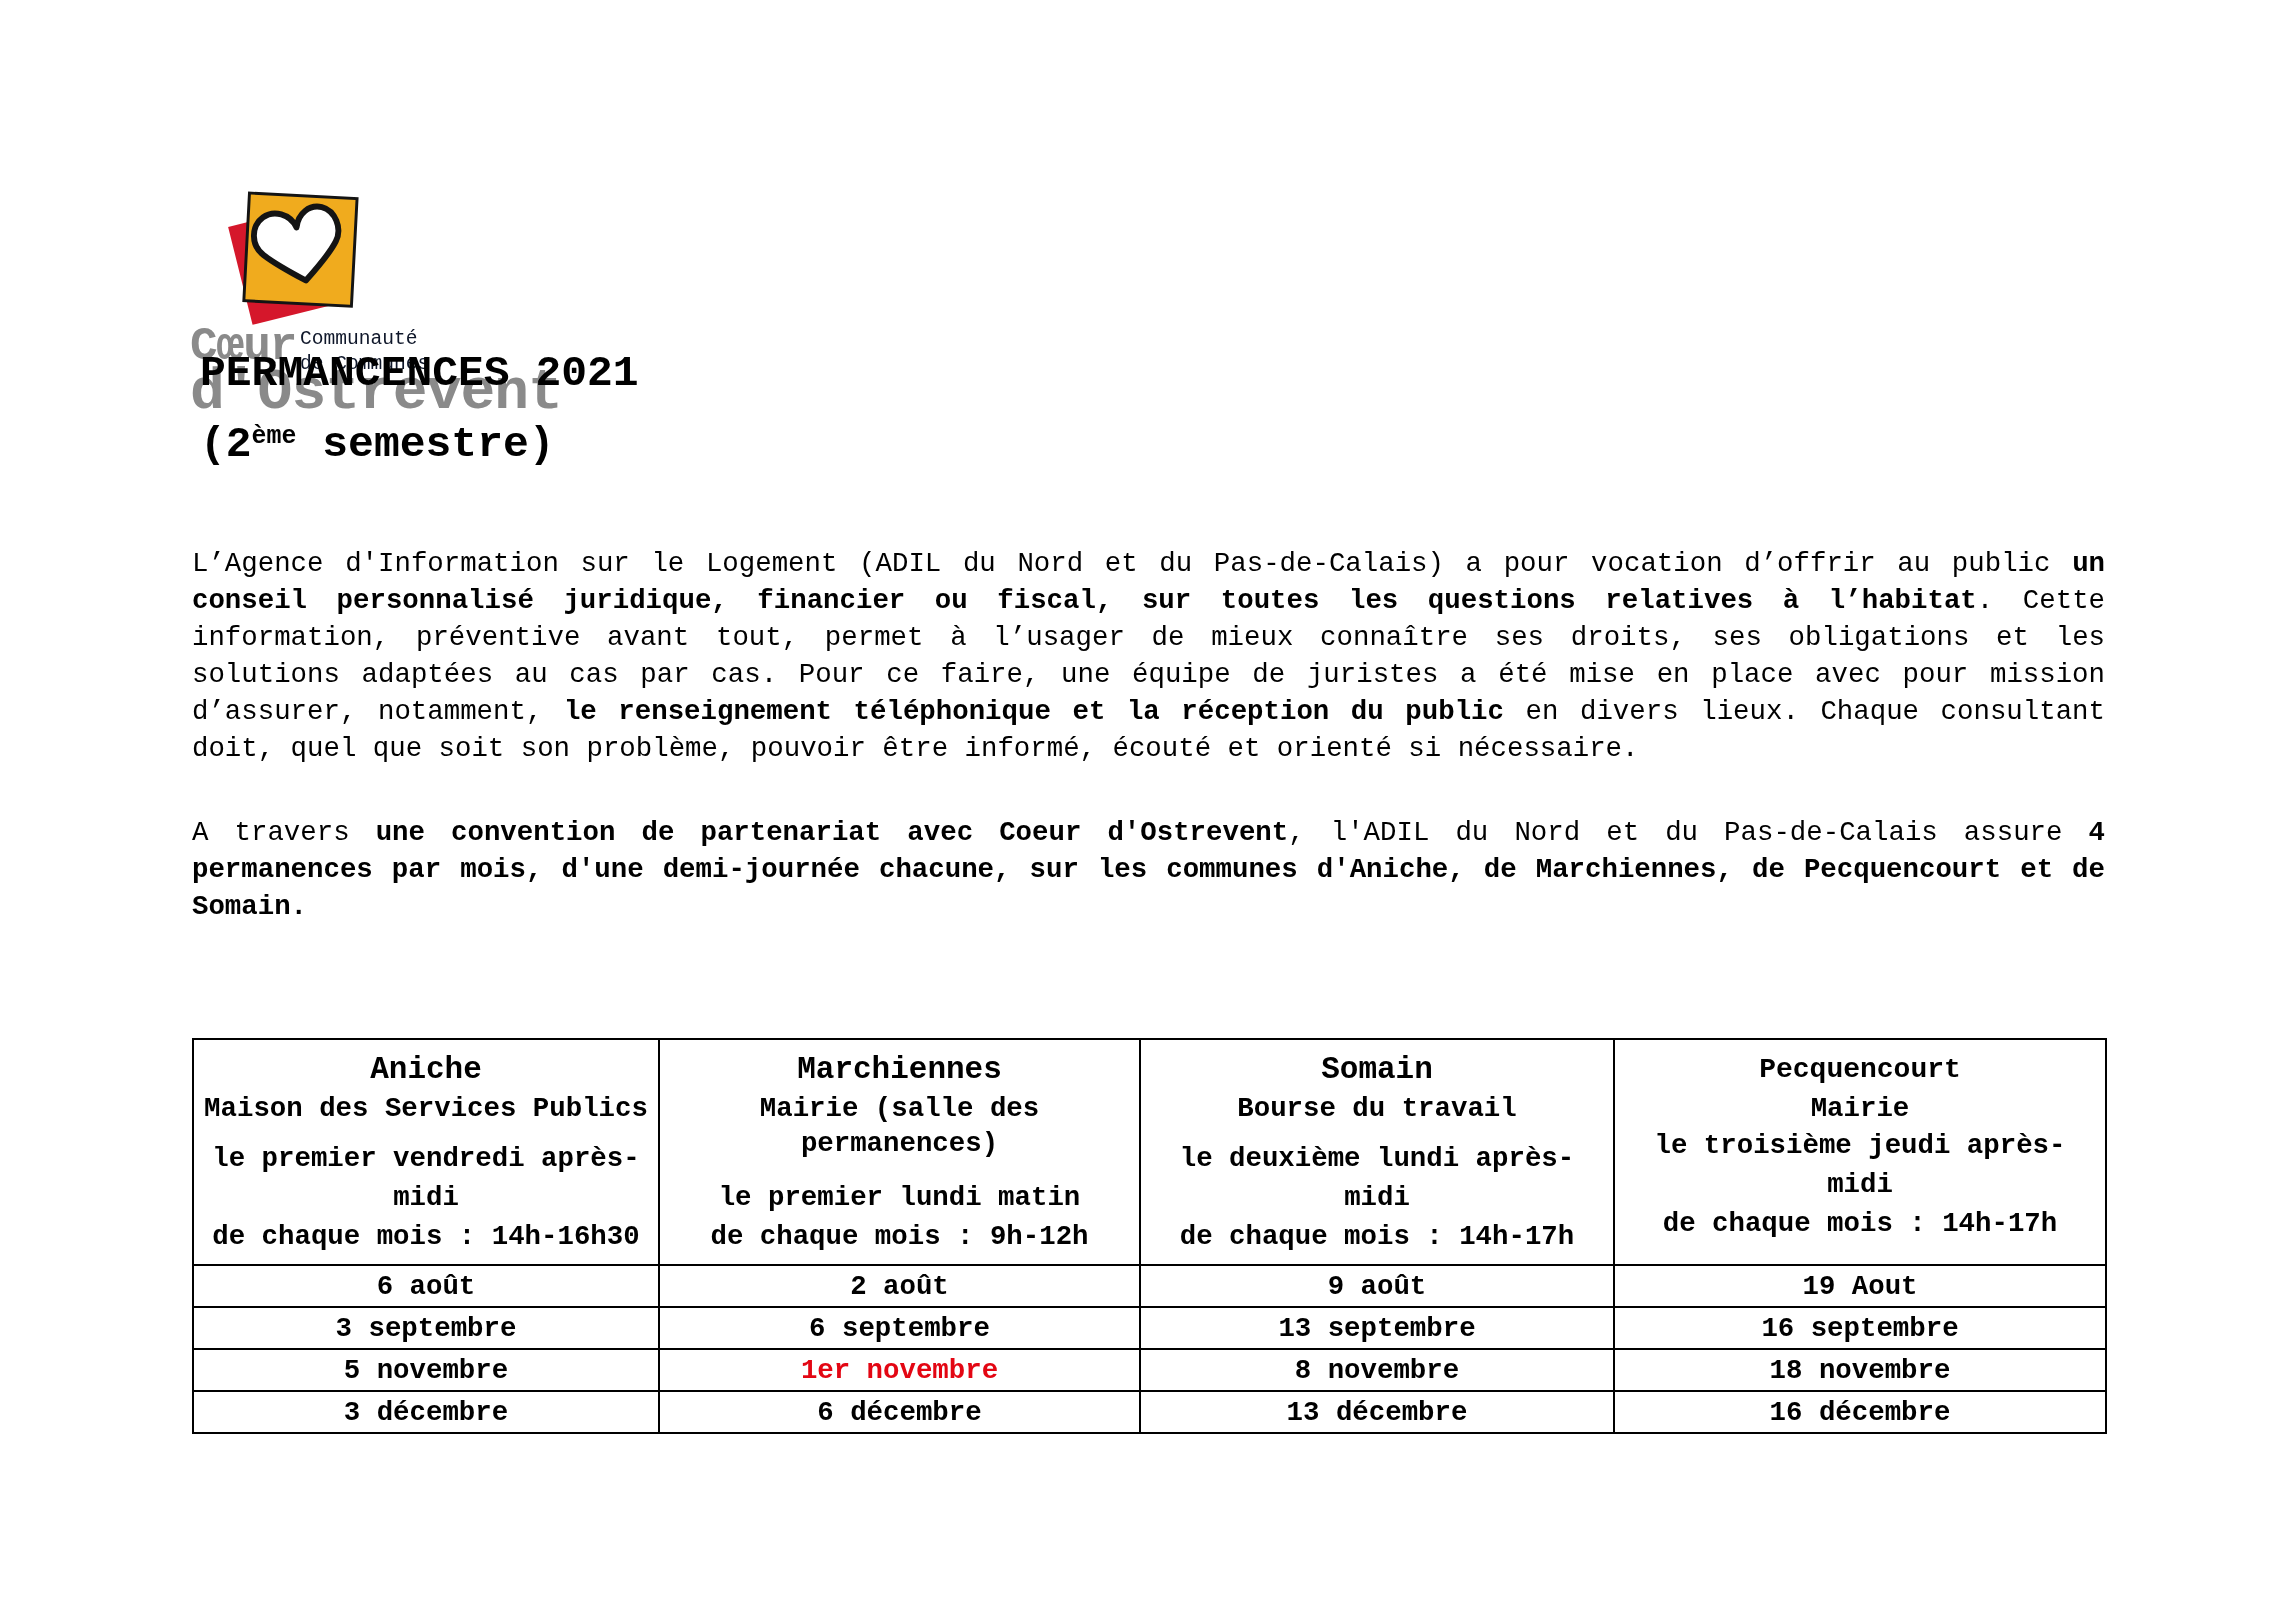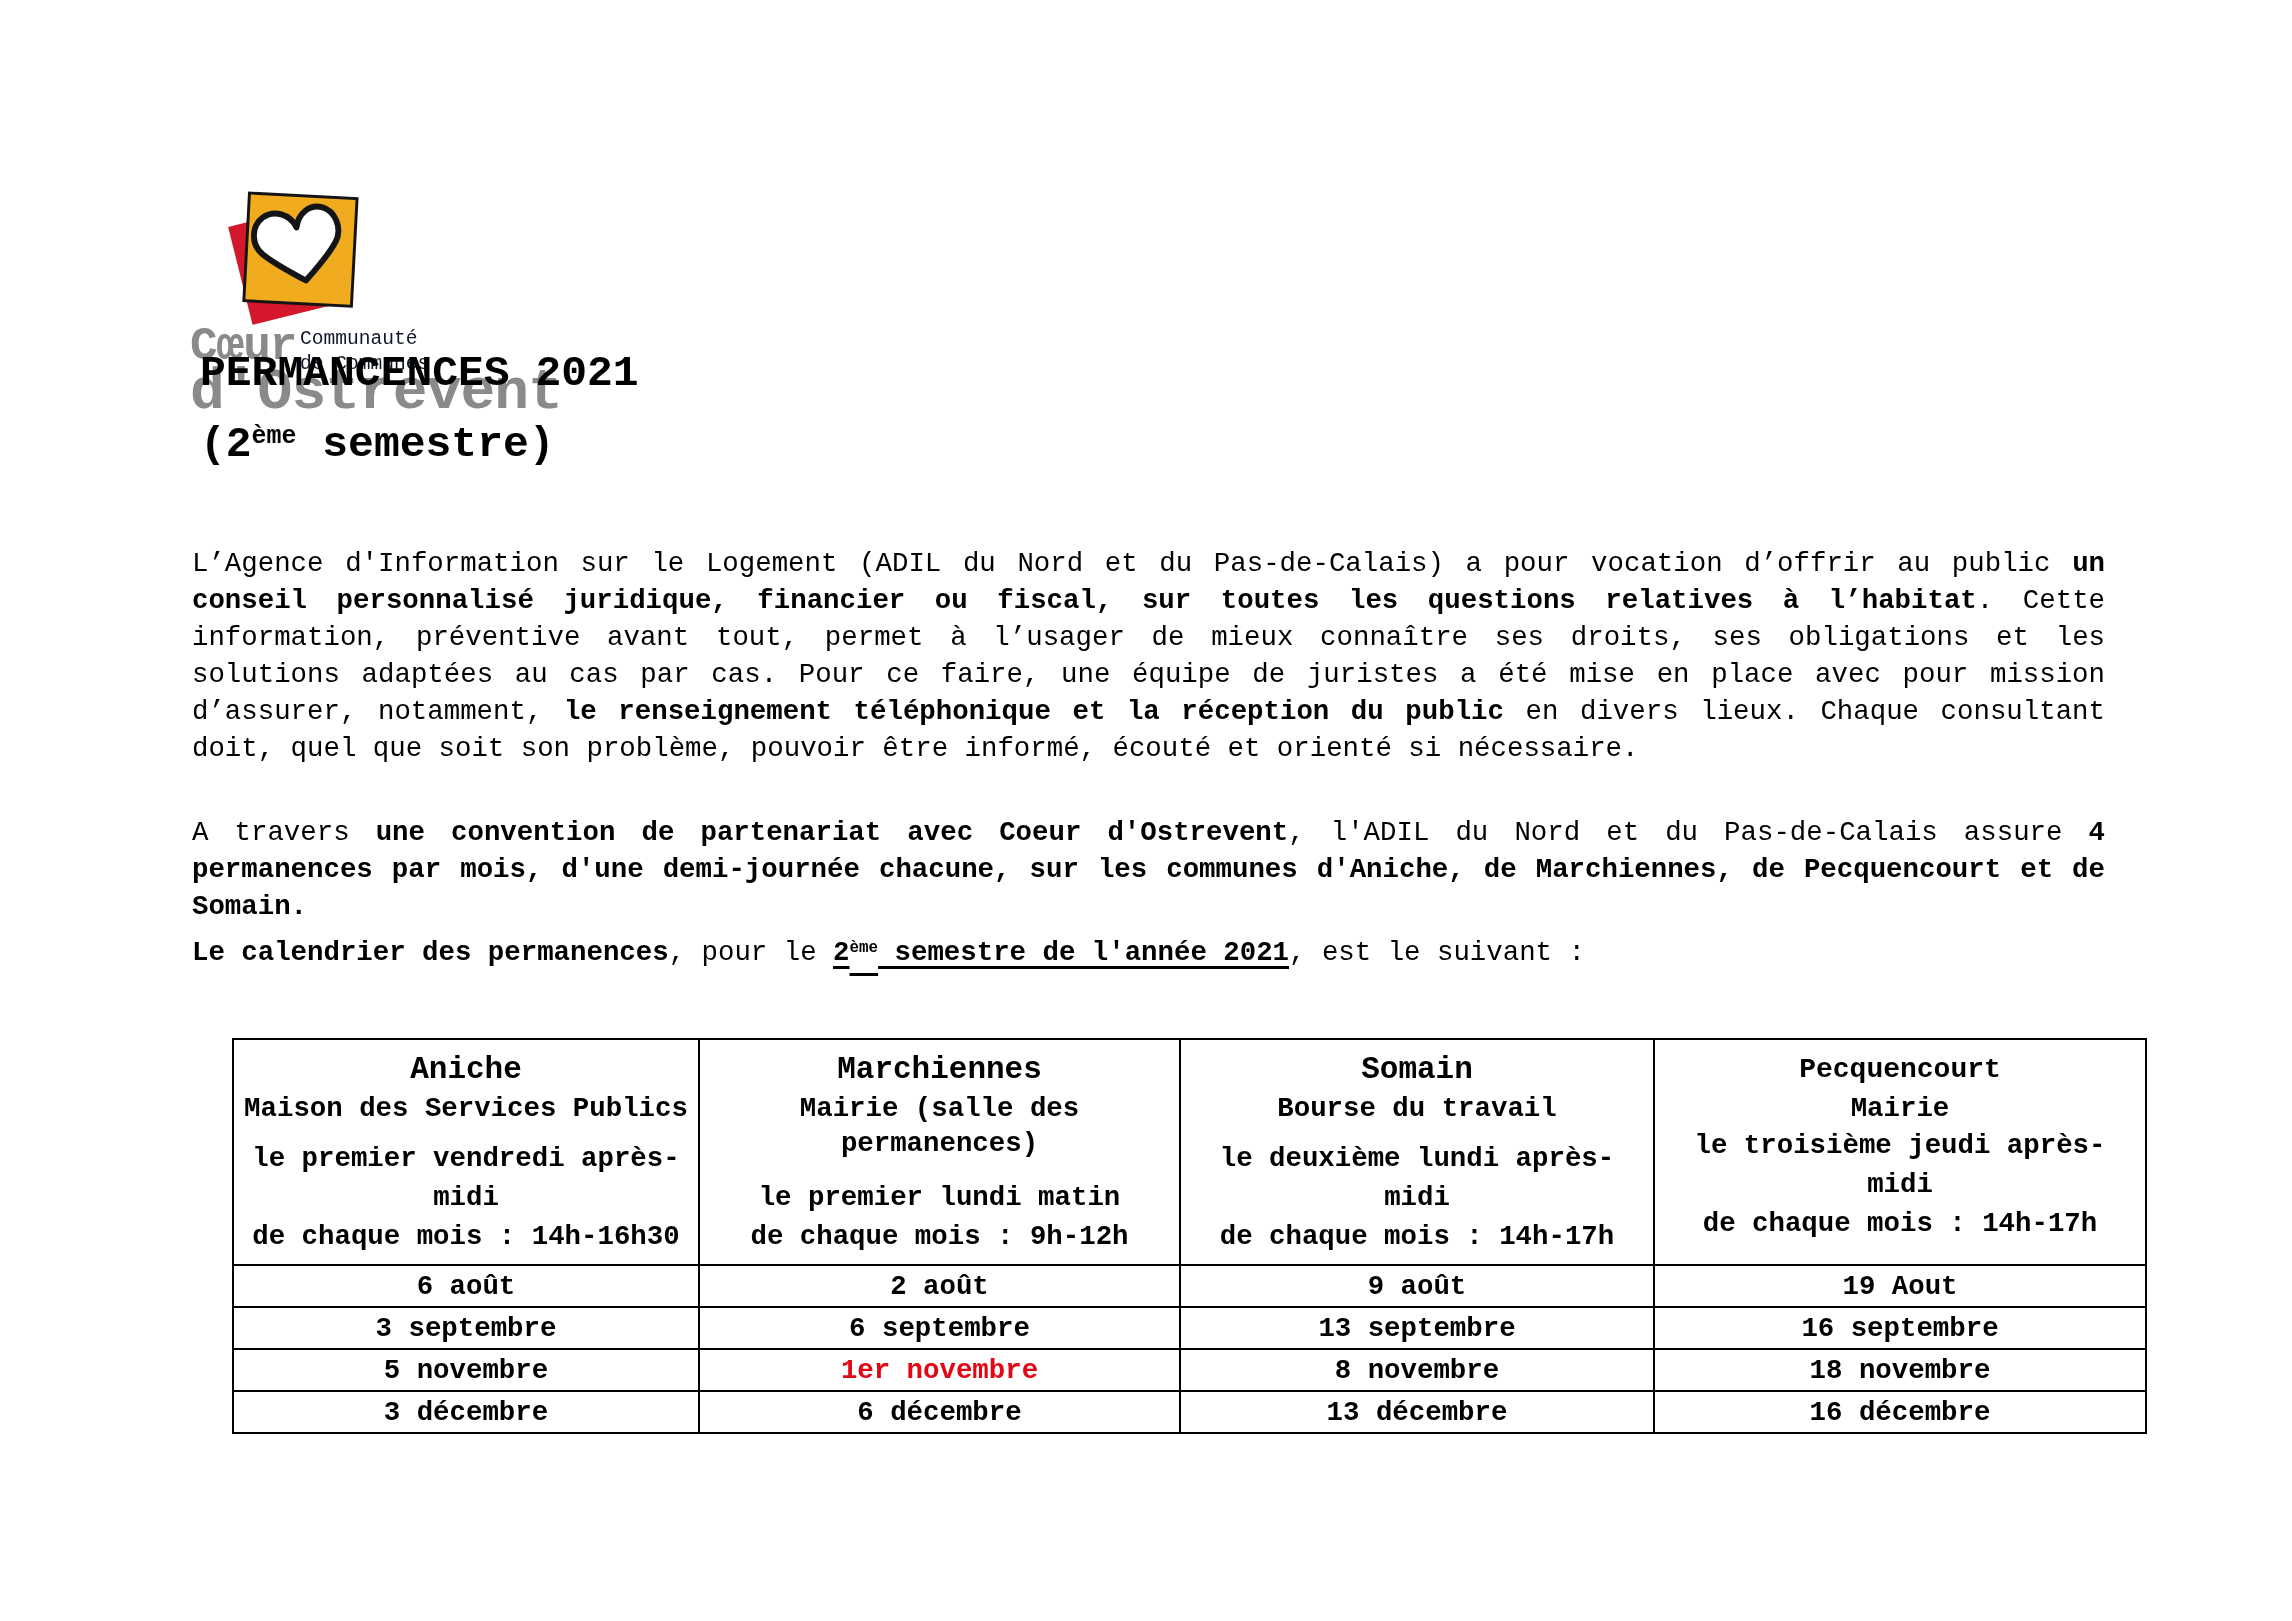--- a/index.html
+++ b/index.html
@@ -63,21 +63,21 @@
     font-size:27.4px;line-height:37px;
     text-align:justify;
   }
   #para1{top:545px;}
   #para2{top:814px;}
   #para3{top:934px;}
 
   
   .perm-table{
     position:absolute;left:192px;top:1038px;width:1913px;
-    border-collapse:collapse;table-layout:fixed;margin-left:40px;
+    border-collapse:collapse;table-layout:fixed;
   }
   .perm-table col.c1{width:466px;}
   .perm-table col.c2{width:481px;}
   .perm-table col.c3{width:474px;}
   .perm-table col.c4{width:492px;}
   .perm-table th,.perm-table td{
     border:2.9px solid #000;
     padding:0;
     font-weight:bold;
     text-align:center;
@@ -119,21 +119,20 @@
     </span>
     <span class="coeur-big2">d'Ostrevent</span>
   </div>
 
 
   <div class="title" id="title1">PERMANCENCES 2021</div>
   <div class="title" id="title2"><span>(2</span><span class="sup">ème</span><span> semestre)</span></div>
 
   <div class="para" id="para1"><span>L’Agence d'Information sur le Logement (ADIL du Nord et du Pas-de-Calais) a pour vocation d’offrir au public </span><span class="b">un conseil personnalisé juridique, financier ou fiscal, sur toutes les questions relatives à l’habitat</span><span>. Cette information, préventive avant tout, permet à l’usager de mieux connaître ses droits, ses obligations et les solutions adaptées au cas par cas. Pour ce faire, une équipe de juristes a été mise en place avec pour mission d’assurer, notamment, </span><span class="b">le renseignement téléphonique et la réception du public</span><span> en divers lieux. Chaque consultant doit, quel que soit son problème, pouvoir être informé, écouté et orienté si nécessaire.</span></div>
   <div class="para" id="para2"><span>A travers </span><span class="b">une convention de partenariat avec Coeur d'Ostrevent</span><span>, l'ADIL du Nord et du Pas-de-Calais assure </span><span class="b">4 permanences par mois, d'une demi-journée chacune, sur les communes d'Aniche, de Marchiennes, de Pecquencourt et de Somain.</span></div>
-  <div class="para" id="para3"><span class="b">Le calendrier des permanences</span><span>, pour le </span><span class="b u">2</span><span class="b u sup">ème</span><span class="b u"> semestre de l'année 2021</span><span>, est le suivant :</span></div>
 
   <table class="perm-table">
     <colgroup>
       <col class="c1">
         <col class="c2">
         <col class="c3">
         <col class="c4">
     </colgroup>
     <thead>
       <tr>

